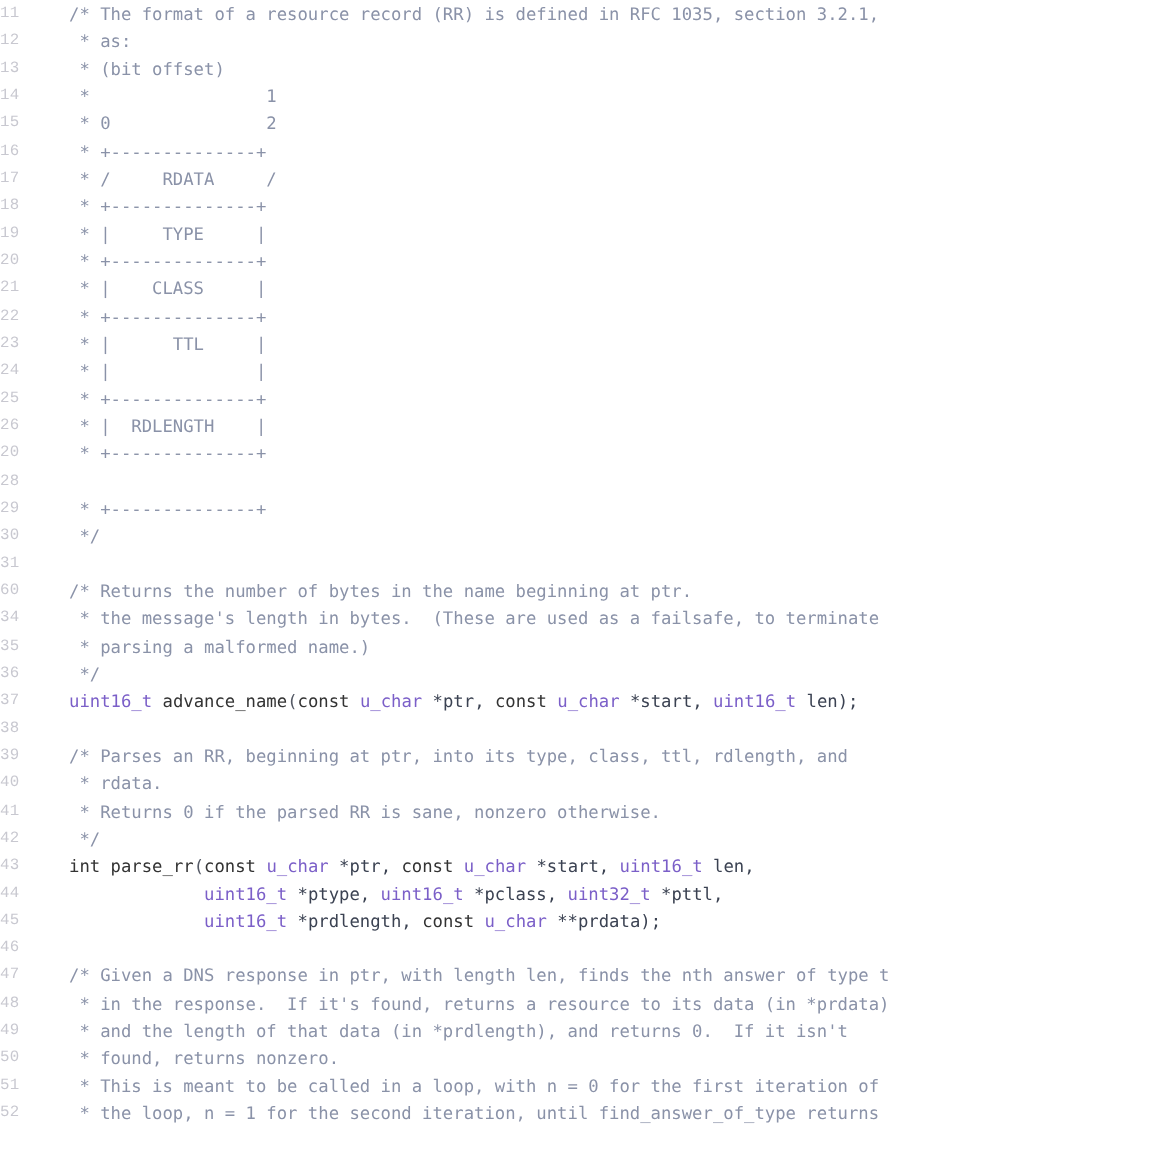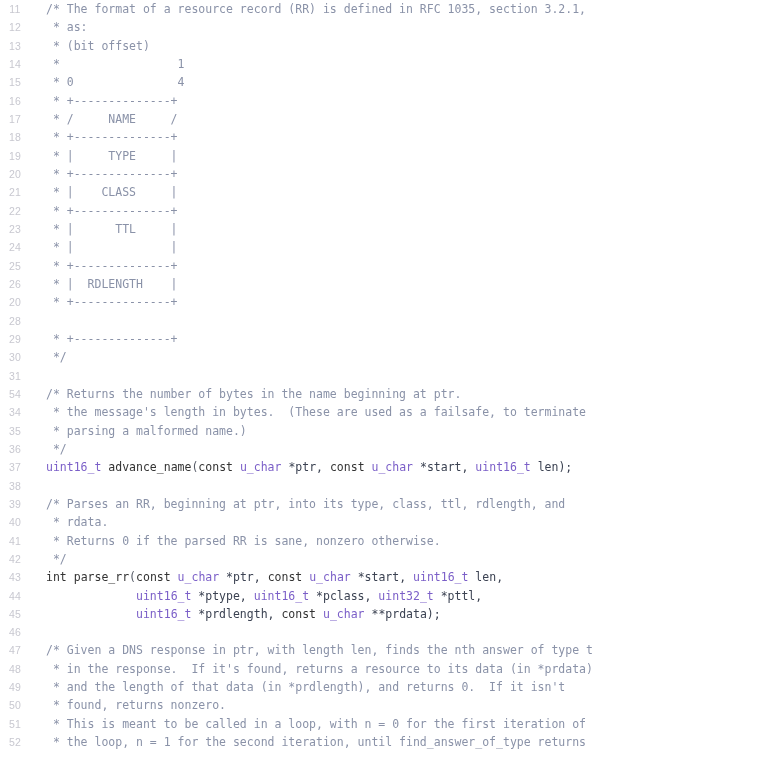--- a/index.html
+++ b/index.html
@@ -22,25 +22,25 @@
   .code-line {
     display: flex;
     align-items: flex-start;
     height: 18.33px;
     line-height: 18.33px;
     white-space: pre;
   }
   .gutter {
     width: 30px;
     min-width: 30px;
-    text-align: center;
+    text-align: left;
     padding-right: 0px;
     color: #c8c8d0;
     font-size: 10.5px;
-    font-family: Liberation Sans, sans-serif;
+    font-family: Liberation Mono, monospace;
     user-select: none;
     letter-spacing: 0.2px;
   }
   .content {
     padding-left: 16px;
     font-size: 11.5px;
     font-family: "DejaVu Sans Mono", "Liberation Mono", monospace;
     color: #333333;
     letter-spacing: 0px;
     white-space: pre;
@@ -52,38 +52,38 @@
 </style>
 </head>
 <body>
 
 <div id="code-viewer">
   <div id="code-lines">
       <div class="code-line"><div class="gutter">11</div><div class="content"><span class="tok-comment">/* The format of a resource record (RR) is defined in RFC 1035, section 3.2.1,</span></div></div>
       <div class="code-line"><div class="gutter">12</div><div class="content"><span class="tok-comment"> * as:</span></div></div>
       <div class="code-line"><div class="gutter">13</div><div class="content"><span class="tok-comment"> * (bit offset)</span></div></div>
       <div class="code-line"><div class="gutter">14</div><div class="content"><span class="tok-comment"> *                 1</span></div></div>
-      <div class="code-line"><div class="gutter">15</div><div class="content"><span class="tok-comment"> * 0               4</span></div></div>
+      <div class="code-line"><div class="gutter">15</div><div class="content"><span class="tok-comment"> * 0               2</span></div></div>
       <div class="code-line"><div class="gutter">16</div><div class="content"><span class="tok-comment"> * +--------------+</span></div></div>
-      <div class="code-line"><div class="gutter">17</div><div class="content"><span class="tok-comment"> * /     NAME     /</span></div></div>
+      <div class="code-line"><div class="gutter">17</div><div class="content"><span class="tok-comment"> * /     RDATA     /</span></div></div>
       <div class="code-line"><div class="gutter">18</div><div class="content"><span class="tok-comment"> * +--------------+</span></div></div>
       <div class="code-line"><div class="gutter">19</div><div class="content"><span class="tok-comment"> * |     TYPE     |</span></div></div>
       <div class="code-line"><div class="gutter">20</div><div class="content"><span class="tok-comment"> * +--------------+</span></div></div>
       <div class="code-line"><div class="gutter">21</div><div class="content"><span class="tok-comment"> * |    CLASS     |</span></div></div>
       <div class="code-line"><div class="gutter">22</div><div class="content"><span class="tok-comment"> * +--------------+</span></div></div>
       <div class="code-line"><div class="gutter">23</div><div class="content"><span class="tok-comment"> * |      TTL     |</span></div></div>
       <div class="code-line"><div class="gutter">24</div><div class="content"><span class="tok-comment"> * |              |</span></div></div>
       <div class="code-line"><div class="gutter">25</div><div class="content"><span class="tok-comment"> * +--------------+</span></div></div>
       <div class="code-line"><div class="gutter">26</div><div class="content"><span class="tok-comment"> * |  RDLENGTH    |</span></div></div>
       <div class="code-line"><div class="gutter">20</div><div class="content"><span class="tok-comment"> * +--------------+</span></div></div>
       <div class="code-line"><div class="gutter">28</div></div>
       <div class="code-line"><div class="gutter">29</div><div class="content"><span class="tok-comment"> * +--------------+</span></div></div>
       <div class="code-line"><div class="gutter">30</div><div class="content"><span class="tok-comment"> */</span></div></div>
       <div class="code-line"><div class="gutter">31</div><div class="content">&nbsp;</div></div>
-      <div class="code-line"><div class="gutter">54</div><div class="content"><span class="tok-comment">/* Returns the number of bytes in the name beginning at ptr.</span></div></div>
+      <div class="code-line"><div class="gutter">60</div><div class="content"><span class="tok-comment">/* Returns the number of bytes in the name beginning at ptr.</span></div></div>
       <div class="code-line"><div class="gutter">34</div><div class="content"><span class="tok-comment"> * the message's length in bytes.  (These are used as a failsafe, to terminate</span></div></div>
       <div class="code-line"><div class="gutter">35</div><div class="content"><span class="tok-comment"> * parsing a malformed name.)</span></div></div>
       <div class="code-line"><div class="gutter">36</div><div class="content"><span class="tok-comment"> */</span></div></div>
       <div class="code-line"><div class="gutter">37</div><div class="content"><span class="tok-type">uint16_t</span><span class="tok-plain"> </span><span class="tok-function">advance_name</span><span class="tok-punct">(</span><span class="tok-keyword">const</span><span class="tok-plain"> </span><span class="tok-type">u_char</span><span class="tok-plain"> *ptr, </span><span class="tok-keyword">const</span><span class="tok-plain"> </span><span class="tok-type">u_char</span><span class="tok-plain"> *start, </span><span class="tok-type">uint16_t</span><span class="tok-plain"> len);</span></div></div>
       <div class="code-line"><div class="gutter">38</div><div class="content">&nbsp;</div></div>
       <div class="code-line"><div class="gutter">39</div><div class="content"><span class="tok-comment">/* Parses an RR, beginning at ptr, into its type, class, ttl, rdlength, and</span></div></div>
       <div class="code-line"><div class="gutter">40</div><div class="content"><span class="tok-comment"> * rdata.</span></div></div>
       <div class="code-line"><div class="gutter">41</div><div class="content"><span class="tok-comment"> * Returns 0 if the parsed RR is sane, nonzero otherwise.</span></div></div>
       <div class="code-line"><div class="gutter">42</div><div class="content"><span class="tok-comment"> */</span></div></div>
       <div class="code-line"><div class="gutter">43</div><div class="content"><span class="tok-keyword">int</span><span class="tok-plain"> </span><span class="tok-function">parse_rr</span><span class="tok-punct">(</span><span class="tok-keyword">const</span><span class="tok-plain"> </span><span class="tok-type">u_char</span><span class="tok-plain"> *ptr, </span><span class="tok-keyword">const</span><span class="tok-plain"> </span><span class="tok-type">u_char</span><span class="tok-plain"> *start, </span><span class="tok-type">uint16_t</span><span class="tok-plain"> len,</span></div></div>

